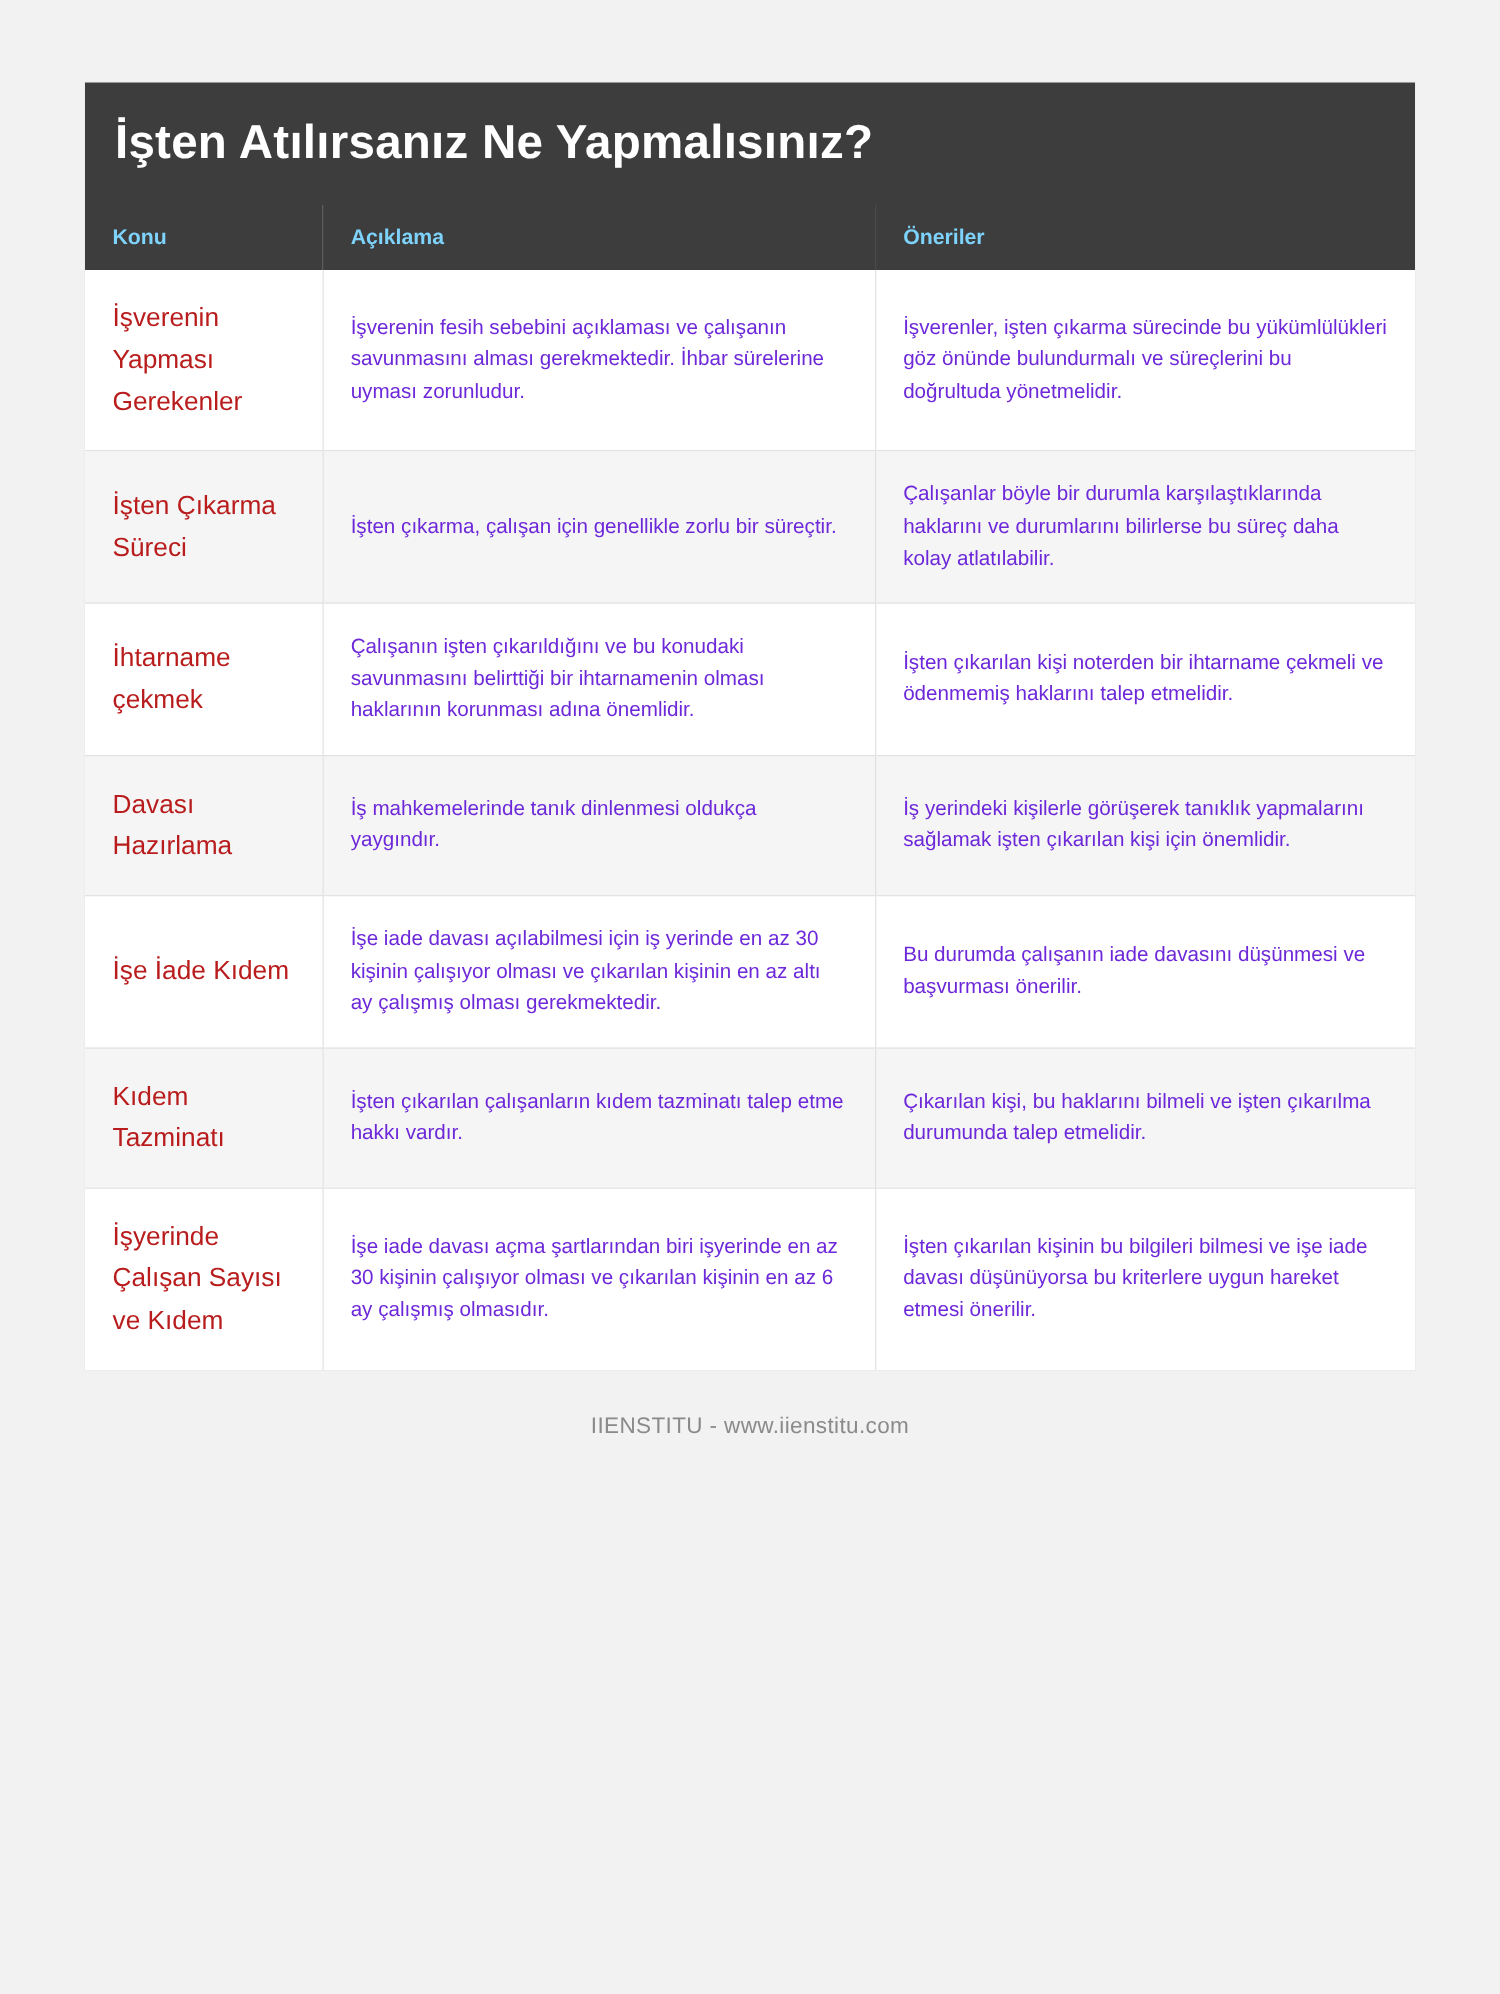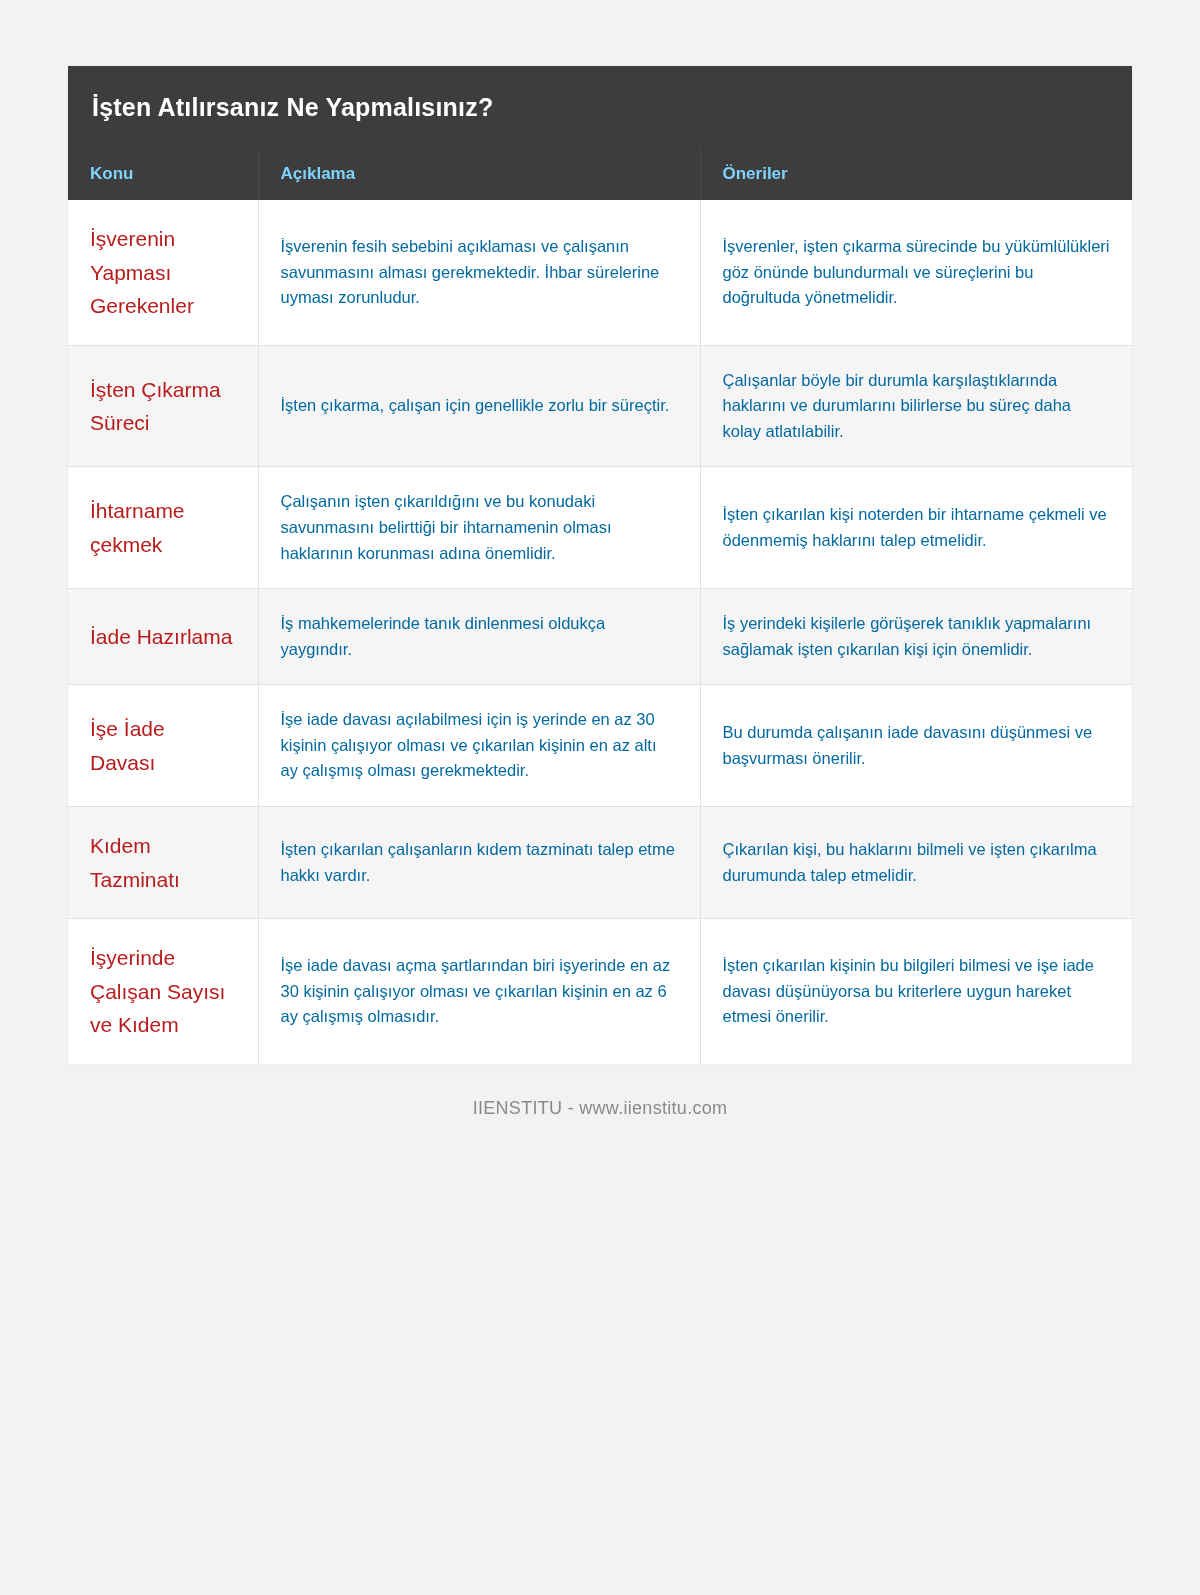--- a/index.html
+++ b/index.html
@@ -22,21 +22,21 @@
   }
   .card {
     background: #ffffff;
     width: 1064px;
     box-shadow: 0 0 0 1px rgba(0,0,0,0.02);
   }
   .title-bar {
     background: #3d3d3d;
     color: #ffffff;
     padding: 26px 24px 26px 24px;
-    font-size: 25px;
+    font-size: 38px;
     font-weight: bold;
     letter-spacing: 0.2px;
     line-height: 1.2;
   }
   table {
     border-collapse: collapse;
     width: 100%;
     table-layout: fixed;
   }
   thead th {
@@ -49,21 +49,21 @@
     vertical-align: middle;
     border-right: 1px solid #4a4a4a;
   }
   thead th:last-child { border-right: none; }
   col.c1 { width: 190px; }
   col.c2 { width: 442px; }
   col.c3 { width: 432px; }
   tbody td {
     font-size: 16.5px;
     line-height: 1.55;
-    color: #0369a1;
+    color: #6d28d9;
     padding: 22px 22px 22px 22px;
     vertical-align: middle;
     border-right: 1px solid #e2e2e2;
     border-bottom: 1px solid #e2e2e2;
   }
   tbody td:last-child { border-right: none; }
   tbody tr:nth-child(even) td { background: #f5f5f5; }
   tbody tr:nth-child(odd) td { background: #ffffff; }
   tbody tr:last-child td { border-bottom: none; }
   td.konu {
@@ -108,26 +108,26 @@
           <td class="konu">İşten Çıkarma Süreci</td>
           <td>İşten çıkarma, çalışan için genellikle zorlu bir süreçtir.</td>
           <td>Çalışanlar böyle bir durumla karşılaştıklarında haklarını ve durumlarını bilirlerse bu süreç daha kolay atlatılabilir.</td>
         </tr>
         <tr>
           <td class="konu">İhtarname çekmek</td>
           <td>Çalışanın işten çıkarıldığını ve bu konudaki savunmasını belirttiği bir ihtarnamenin olması haklarının korunması adına önemlidir.</td>
           <td>İşten çıkarılan kişi noterden bir ihtarname çekmeli ve ödenmemiş haklarını talep etmelidir.</td>
         </tr>
         <tr>
-          <td class="konu">İade Hazırlama</td>
+          <td class="konu">Davası Hazırlama</td>
           <td>İş mahkemelerinde tanık dinlenmesi oldukça yaygındır.</td>
           <td>İş yerindeki kişilerle görüşerek tanıklık yapmalarını sağlamak işten çıkarılan kişi için önemlidir.</td>
         </tr>
         <tr>
-          <td class="konu">İşe İade Davası</td>
+          <td class="konu">İşe İade Kıdem</td>
           <td>İşe iade davası açılabilmesi için iş yerinde en az 30 kişinin çalışıyor olması ve çıkarılan kişinin en az altı ay çalışmış olması gerekmektedir.</td>
           <td>Bu durumda çalışanın iade davasını düşünmesi ve başvurması önerilir.</td>
         </tr>
         <tr>
           <td class="konu">Kıdem Tazminatı</td>
           <td>İşten çıkarılan çalışanların kıdem tazminatı talep etme hakkı vardır.</td>
           <td>Çıkarılan kişi, bu haklarını bilmeli ve işten çıkarılma durumunda talep etmelidir.</td>
         </tr>
         <tr>
           <td class="konu">İşyerinde Çalışan Sayısı ve Kıdem</td>

